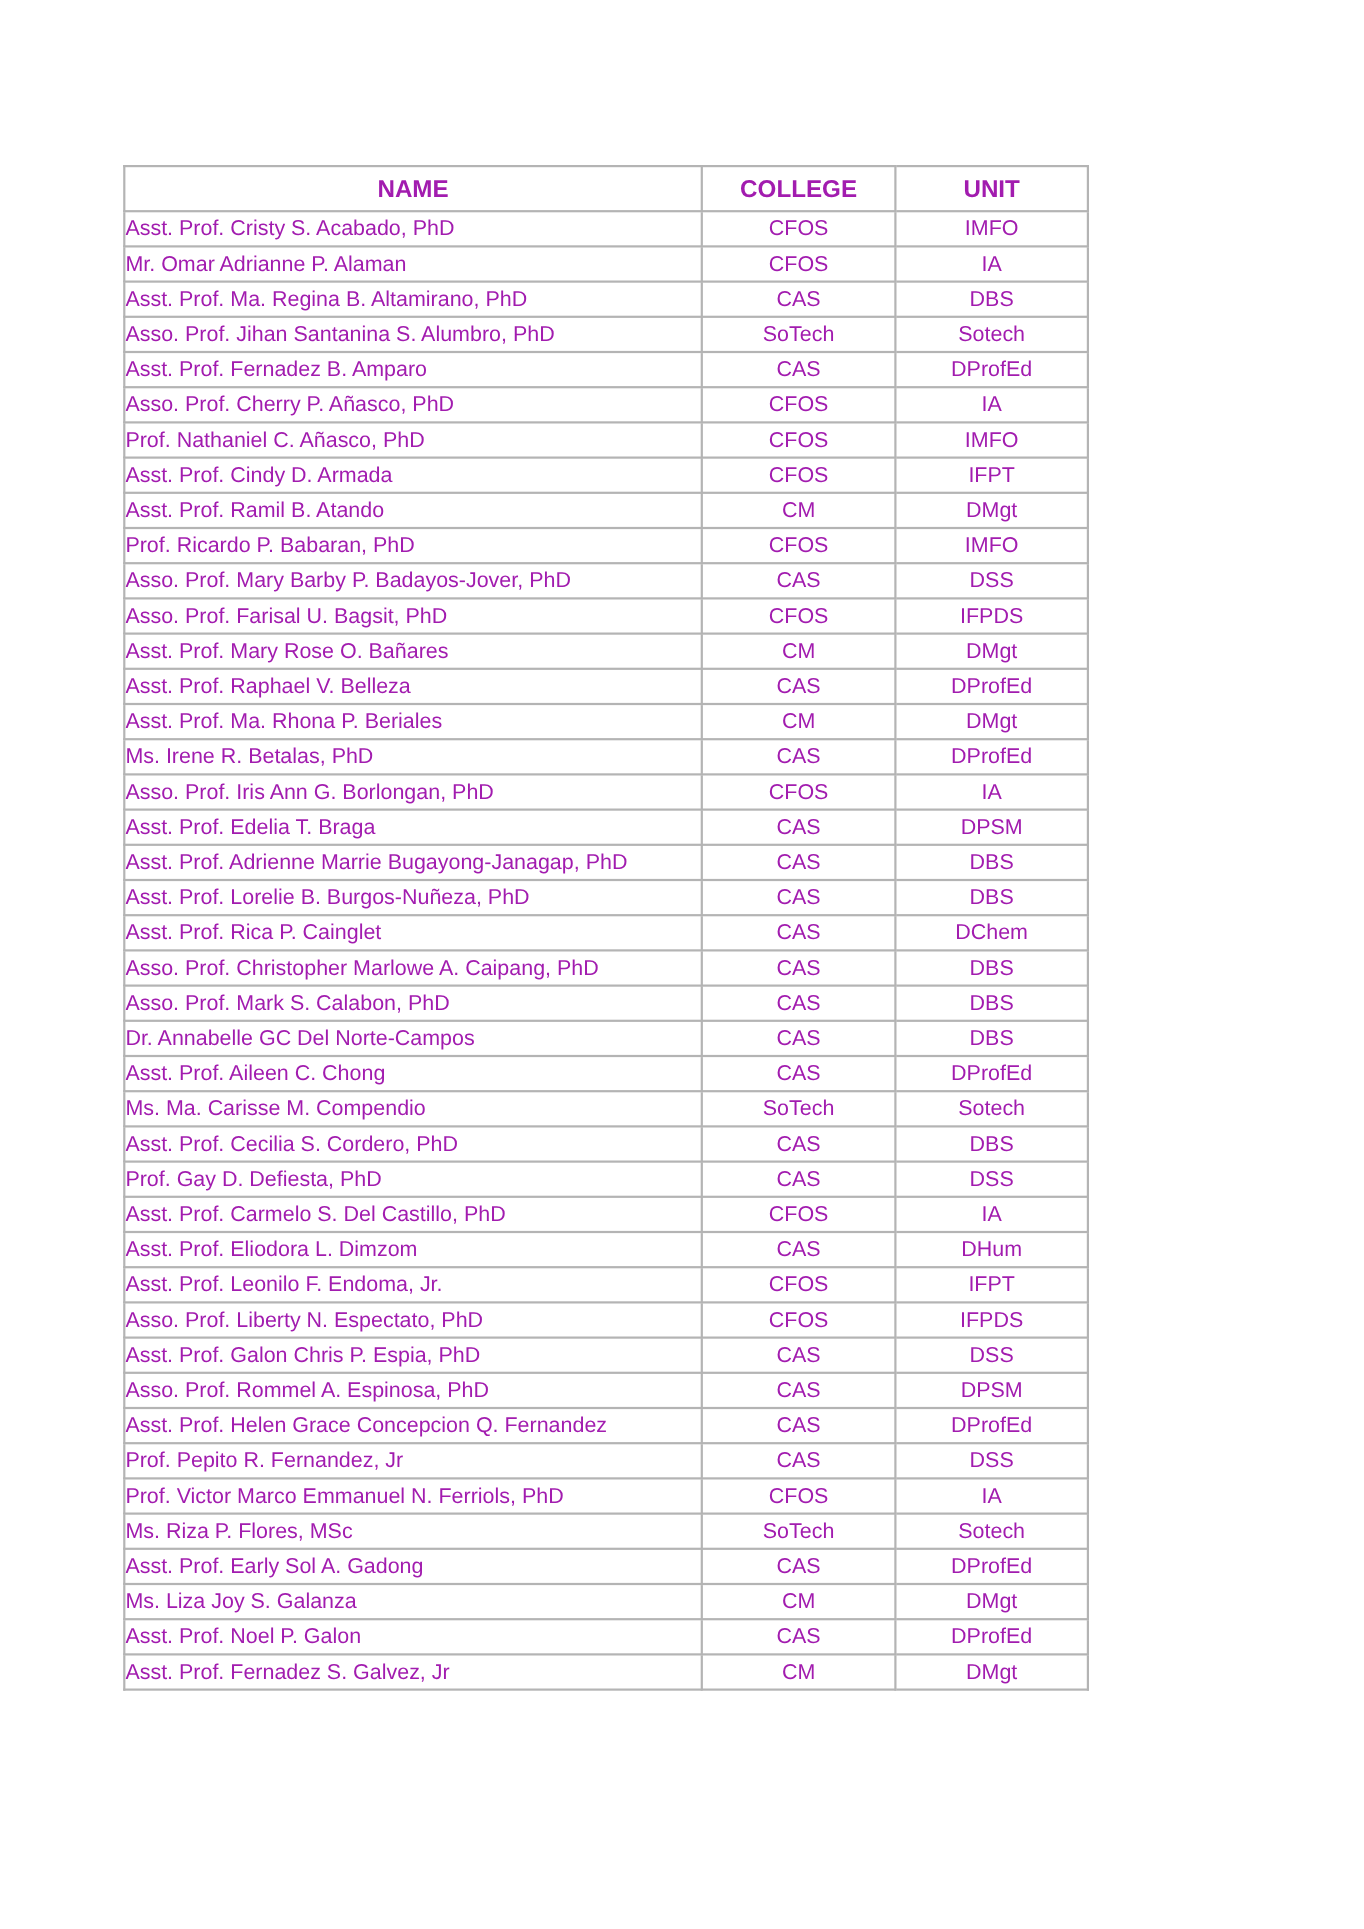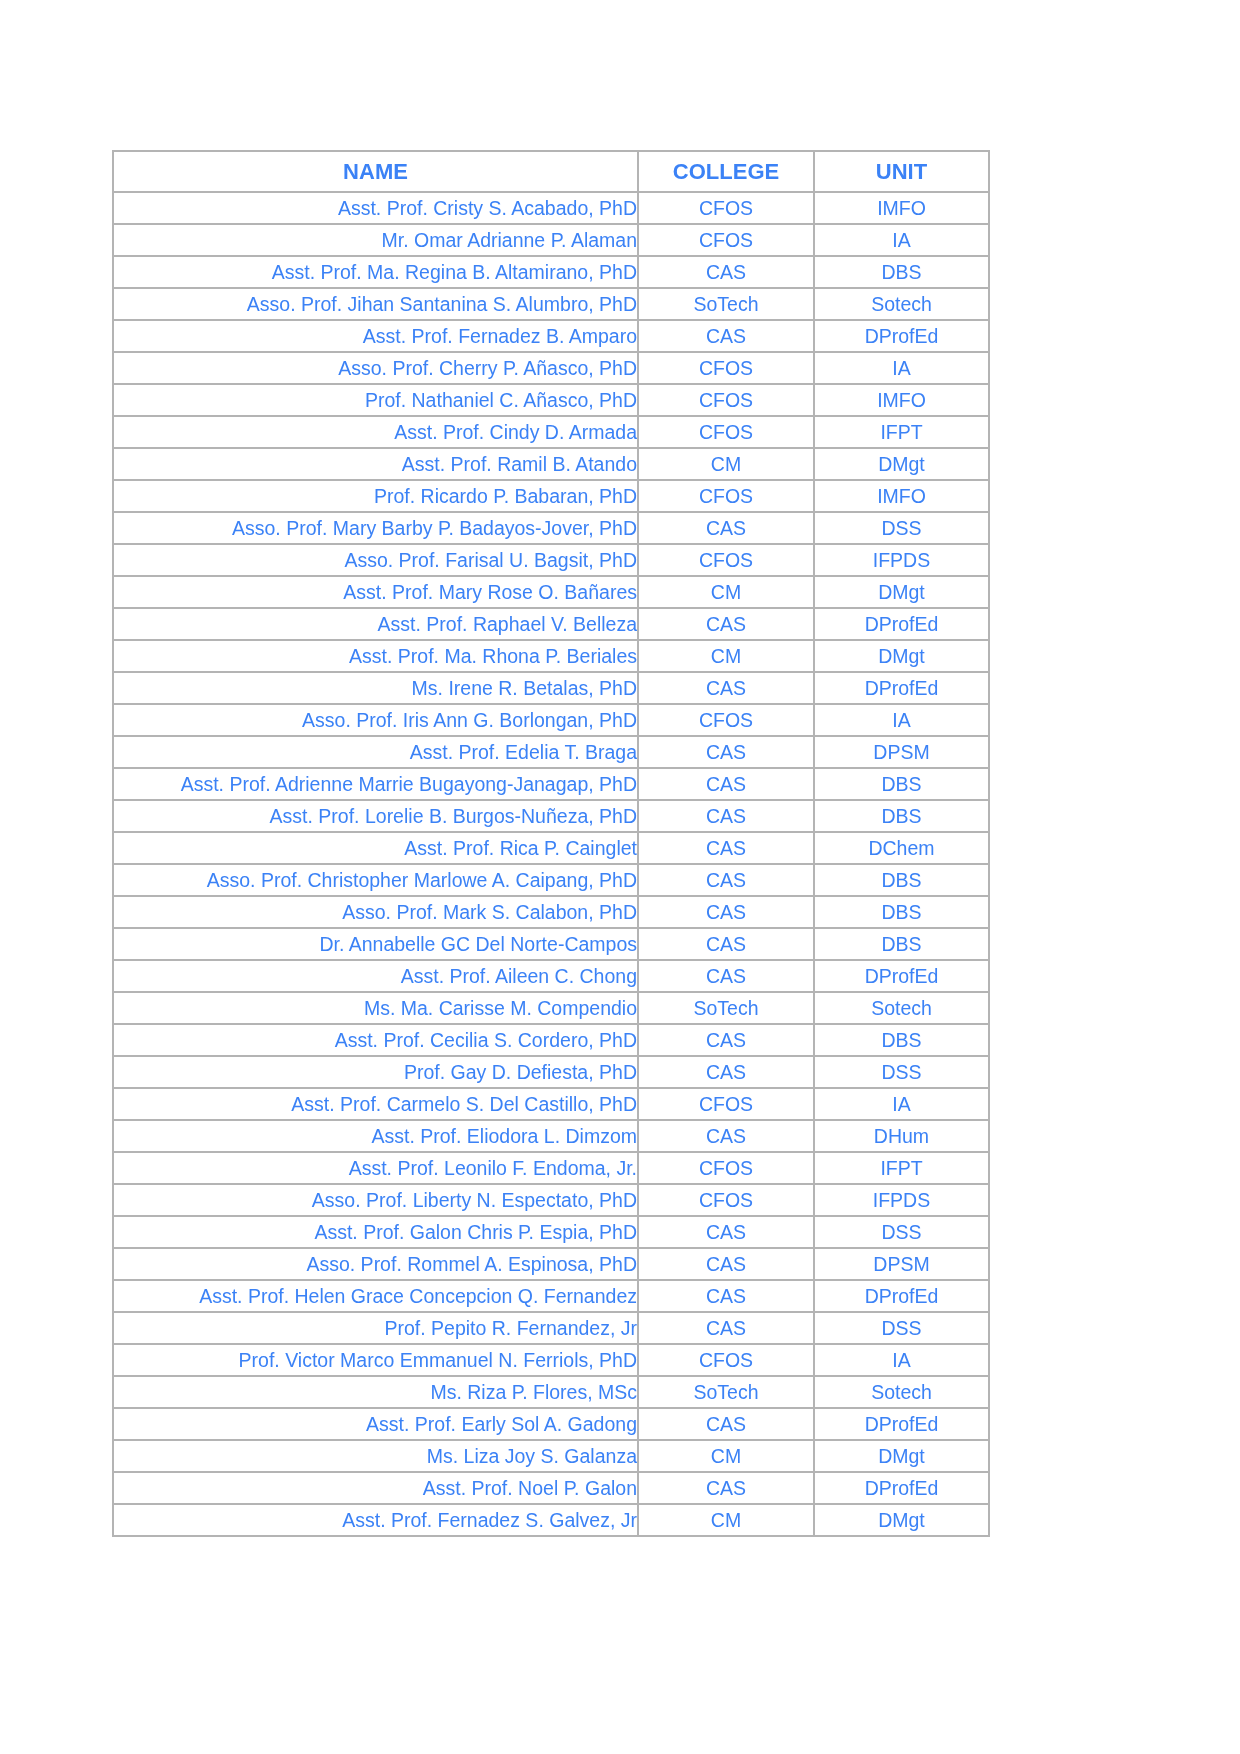--- a/index.html
+++ b/index.html
@@ -4,21 +4,21 @@
 <style>
   html, body { margin: 0; padding: 0; background: #ffffff; }
   body { width: 1240px; height: 1754px; position: relative; overflow: hidden; }
   .page { position: absolute; left: 0; top: 0; width: 1240px; height: 1754px; background: #fff; }
   table.roster {
     position: absolute;
     left: 112px;
     top: 150px;
     border-collapse: collapse;
     font-family: "Liberation Sans", sans-serif;
-    color: #3b82f6;
+    color: #a21caf;
     table-layout: fixed;
   }
   table.roster th, table.roster td {
     border: 2px solid #b4b4b4;
     padding: 0;
     overflow: hidden;
     white-space: nowrap;
   }
   table.roster th {
     height: 39px;
@@ -28,21 +28,21 @@
     vertical-align: middle;
   }
   table.roster td {
     height: 30px;
     font-size: 19.5px;
     vertical-align: middle;
   }
   col.c-name { width: 525px; }
   col.c-college { width: 176px; }
   col.c-unit { width: 175px; }
-  td.name { text-align: right; padding-left: 5px; }
+  td.name { text-align: left; padding-left: 5px; }
   td.college, td.unit { text-align: center; }
 </style>
 </head>
 <body>
 
 <div class="page">
   <table class="roster">
     <colgroup>
       <col class="c-name">
       <col class="c-college">

